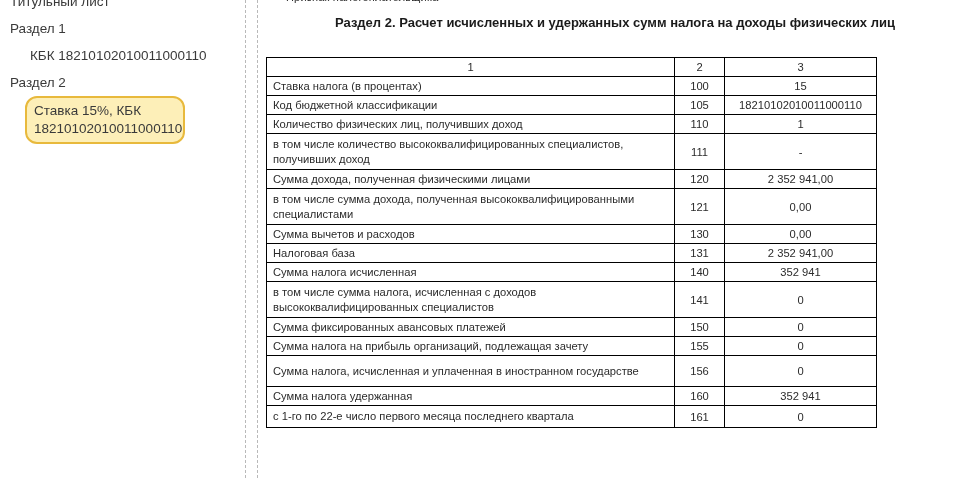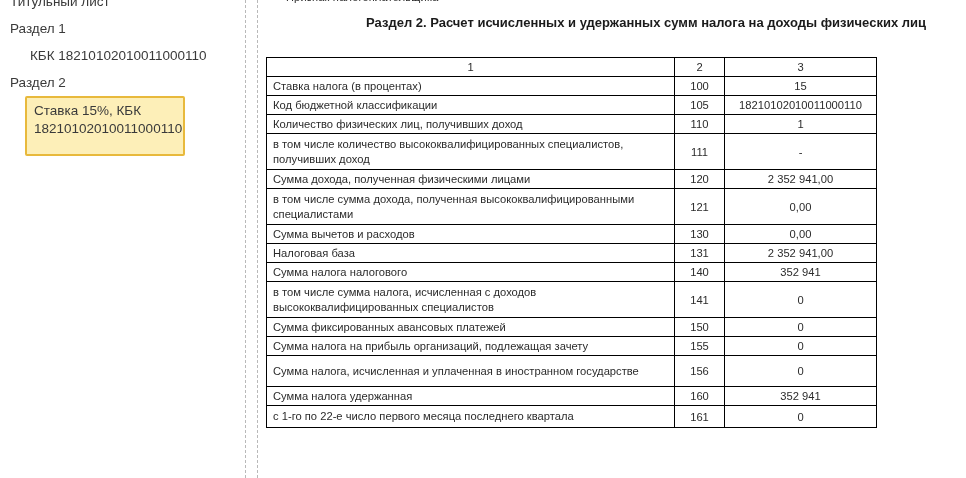--- a/index.html
+++ b/index.html
@@ -43,24 +43,24 @@
   }
   #nav-razdel1 { position: absolute; left: 10px; top: 21px; }
   #nav-kbk1    { position: absolute; left: 30px; top: 48px; }
   #nav-razdel2 { position: absolute; left: 10px; top: 75px; }
 
   #nav-highlight {
     position: absolute;
     left: 25px;
     top: 96px;
     width: 160px;
-    padding: 4px 7px 16px 7px;
+    padding: 4px 7px 4px 7px;
     background: #fdefb8;
     border: 2px solid #e8b93c;
-    border-radius: 2px;
+    border-radius: 12px;
     font-size: 13.5px;
     color: #3a3a3a;
     line-height: 1.32;
   }
   #nav-highlight .hl-line { display: block; white-space: nowrap; }
 
   
   #splitter {
     position: relative;
     width: 28px;
@@ -91,21 +91,21 @@
     top: -9px;
     font-size: 11px;
     color: #2b2b2b;
     letter-spacing: .2px;
     white-space: nowrap;
   }
   #doc-title {
     position: absolute;
     left: 0; right: 0;
     top: 14px;
-    text-align: right;
+    text-align: center;
     font-size: 13px;
     font-weight: bold;
     color: #1b1b1b;
     line-height: 1.45;
     padding: 0 40px;
   }
 
   
   #tax-table {
     position: absolute;
@@ -226,21 +226,21 @@
             <td class="ind">Сумма вычетов и расходов</td>
             <td class="code">130</td>
             <td class="val">0,00</td>
           </tr>
           <tr class="r-norm">
             <td class="ind">Налоговая база</td>
             <td class="code">131</td>
             <td class="val">2 352 941,00</td>
           </tr>
           <tr class="r-norm">
-            <td class="ind">Сумма налога налогового</td>
+            <td class="ind">Сумма налога исчисленная</td>
             <td class="code">140</td>
             <td class="val">352 941</td>
           </tr>
           <tr class="r-tall">
             <td class="ind indent">в том числе сумма налога, исчисленная с доходов высококвалифицированных специалистов</td>
             <td class="code">141</td>
             <td class="val">0</td>
           </tr>
           <tr class="r-norm">
             <td class="ind">Сумма фиксированных авансовых платежей</td>

